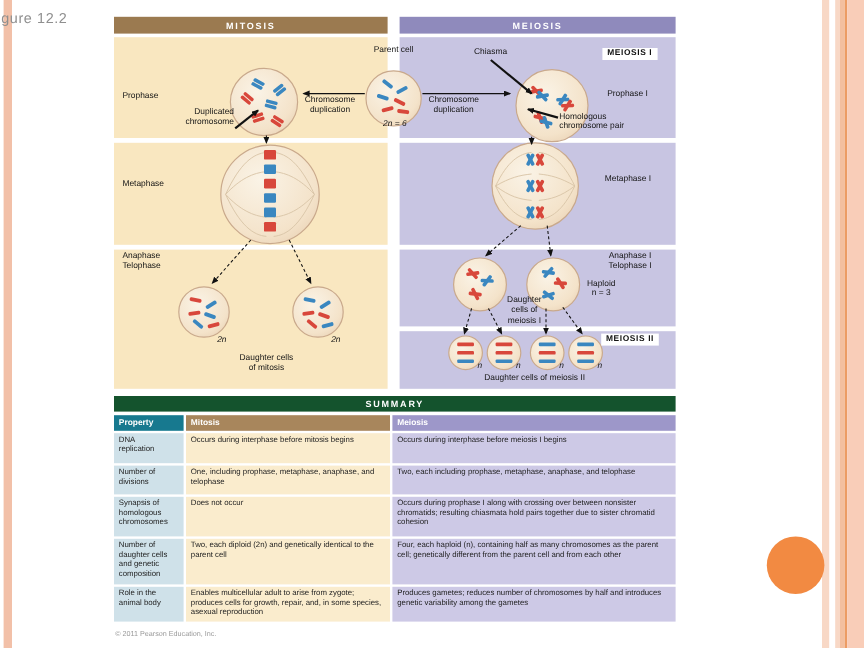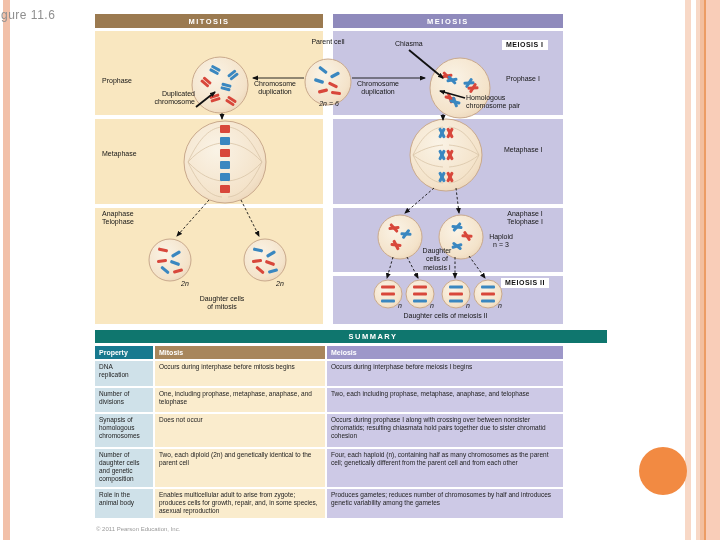--- a/index.html
+++ b/index.html
@@ -24,22 +24,22 @@
   .hdr-mit{left:0;top:0;width:228px;background:#9b7a50;}
   .hdr-mei{left:238px;top:0;width:230px;background:#8f8abc;}
   .panel{position:absolute;}
   .tan{background:#f9e7c0;}
   .lav{background:#c8c5e2;}
   #dsvg{position:absolute;left:0;top:0;z-index:2;}
   .dl{position:absolute;z-index:3;font-size:7px;line-height:1.18;color:#151515;white-space:pre-line;}
   .ctr{text-align:center;} .rgt{text-align:right;} .it{font-style:italic;}
   .badge{background:#ffffff;font-weight:bold;padding:1px 4px;font-size:7px;letter-spacing:.5px;color:#111;}
   
-  .summary-bar{left:95px;top:330px;width:468px;height:13px;background:#0f766e;color:#fff;
-      display:flex;align-items:center;justify-content:center;font-size:7.5px;font-weight:bold;letter-spacing:1.5px;padding-left:44px;}
+  .summary-bar{left:95px;top:330px;width:468px;height:13px;background:#14532d;color:#fff;
+      display:flex;align-items:center;justify-content:center;font-size:7.5px;font-weight:bold;letter-spacing:1.5px;}
   .thead{left:95px;top:346px;width:468px;height:13px;display:flex;gap:2px;}
   .th{display:flex;align-items:center;padding-left:4px;color:#fff;font-weight:bold;font-size:7px;box-sizing:border-box;}
   .th-prop{width:58px;background:#17798f;}
   .th-mit{width:170px;background:#a8865c;}
   .th-mei{width:236px;background:#9d97c9;}
   .tbody{left:95px;top:361px;width:468px;}
   .trow{display:flex;gap:2px;margin-bottom:2px;}
   .td{box-sizing:border-box;padding:2px 4px;font-size:6.5px;line-height:1.25;color:#222;white-space:pre-line;}
   .td-prop{width:58px;background:#cfe1e9;}
   .td-mit{width:170px;background:#faeccd;}
@@ -49,21 +49,21 @@
 </head>
 <body>
 
 <div class="abs left-stripe"></div>
 <div class="abs rs1"></div>
 <div class="abs rs2"></div>
 <div class="abs rs3"></div>
 <div class="abs rs4"></div>
 <div class="abs rs5"></div>
 <div class="abs accent-circle"></div>
-<div class="abs fig-title">gure 11.6</div>
+<div class="abs fig-title">gure 12.2</div>
 
 <div class="abs" id="diagram">
   <div class="hdr hdr-mit">MITOSIS</div>
   <div class="hdr hdr-mei">MEIOSIS</div>
 
   <div class="panel tan" style="left:0;top:17px;width:228px;height:84px;"></div>
   <div class="panel tan" style="left:0;top:105px;width:228px;height:85px;"></div>
   <div class="panel tan" style="left:0;top:194px;width:228px;height:116px;"></div>
   <div class="panel lav" style="left:238px;top:17px;width:230px;height:84px;"></div>
   <div class="panel lav" style="left:238px;top:105px;width:230px;height:85px;"></div>

